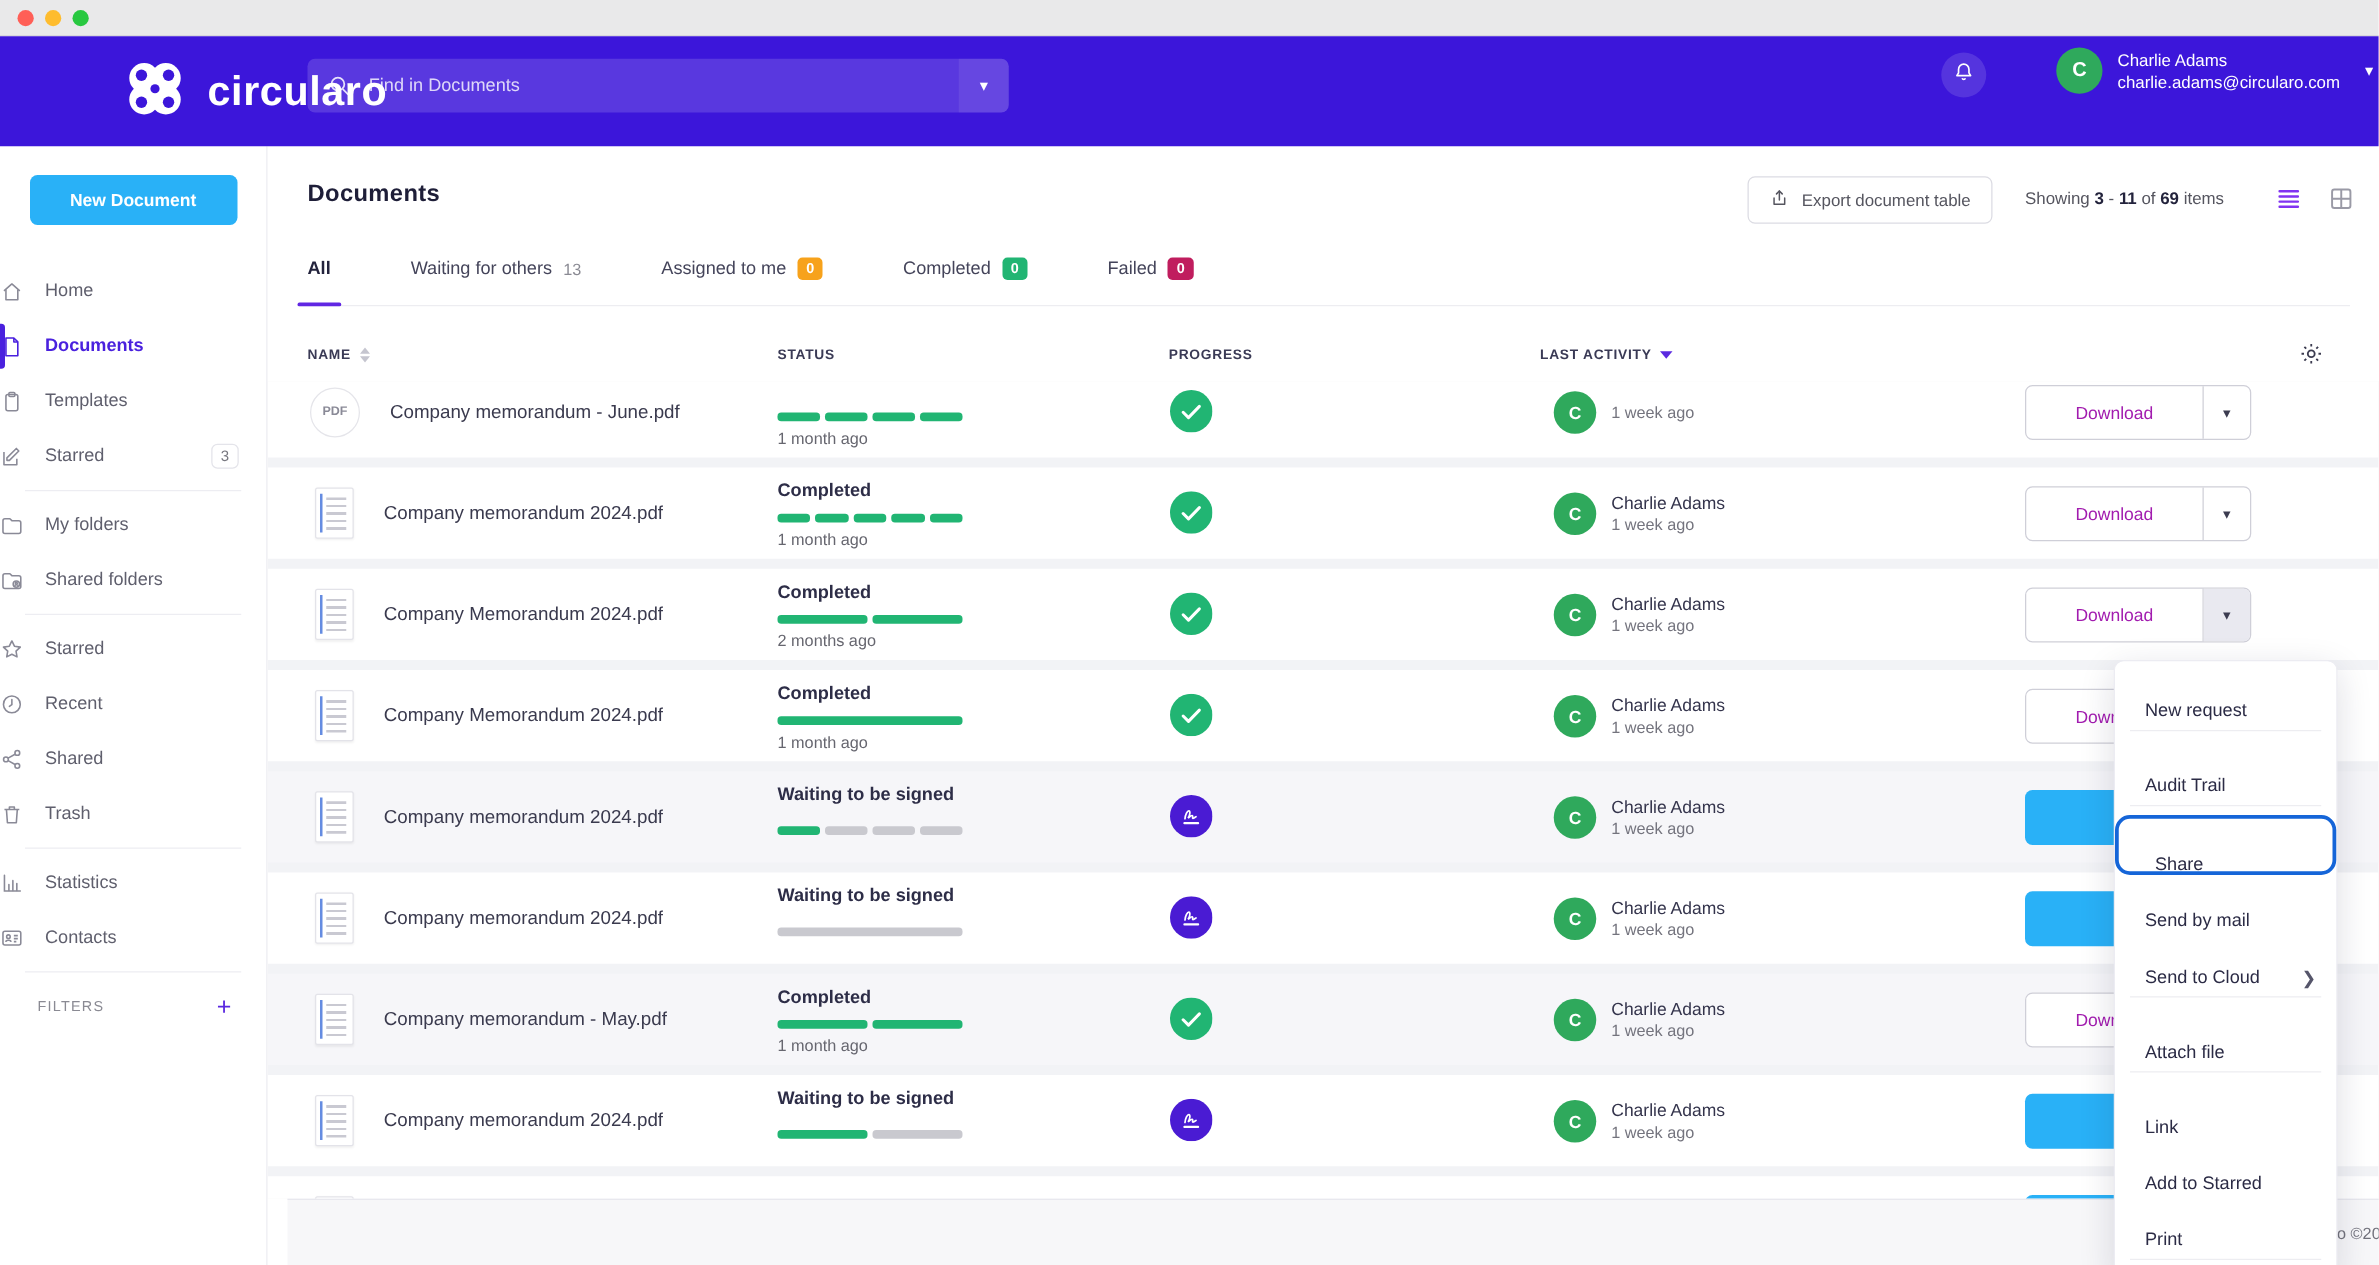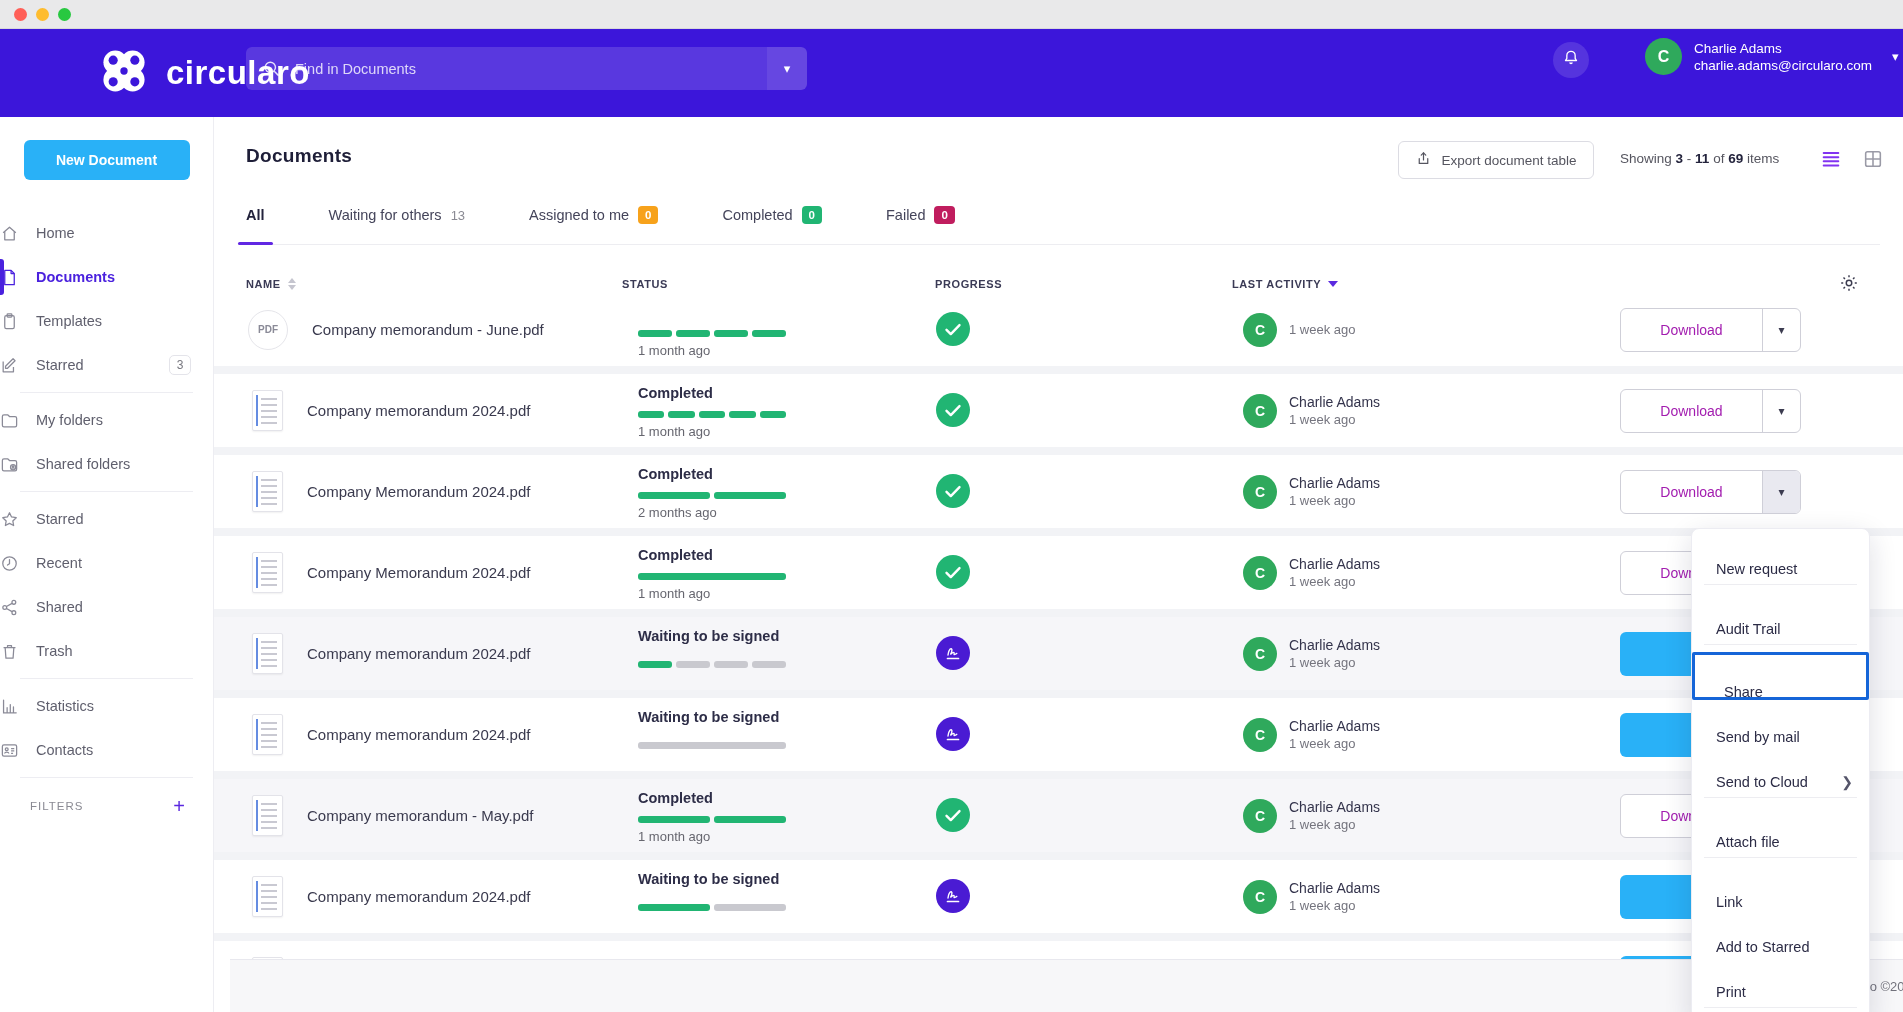--- a/index.html
+++ b/index.html
@@ -71,21 +71,21 @@
   .row { position:relative; height:73px; background:#fff; margin-bottom:8px; cursor:pointer; }
   .row:first-child { margin-top:-12px; }
   .row.gray { background:#f6f6f9; }
   .cell-name { position:absolute; left:38px; top:0; height:73px; display:flex; align-items:center; gap:24px; }
   .doc-thumb { width:31px; height:41px; background:#fff; border:1px solid #e3e3e9; border-radius:2px; position:relative; box-shadow:0 1px 2px rgba(0,0,0,.06); }
   .doc-thumb::before { content:""; position:absolute; left:3px; top:4px; bottom:4px; width:2px; background:#3e6fd9; opacity:.8; }
   .doc-thumb::after { content:""; position:absolute; left:8px; right:5px; top:7px; height:26px;
      background:repeating-linear-gradient(#c9c9d2 0 2px, transparent 2px 6px); }
   .pdf-circle { width:40px; height:40px; border-radius:50%; background:#fff; border:1px solid #e5e5ea; color:#8a8a97; font-size:10px; font-weight:bold; display:flex; align-items:center; justify-content:center; margin-left:-4px; }
   .name-text { font-size:15px; color:#3a3a4e; }
-  .cell-status { position:absolute; left:424px; top:0; width:200px; height:73px; }
+  .cell-status { position:absolute; left:408px; top:0; width:200px; height:73px; }
   .status-label { position:absolute; top:11px; font-size:14.5px; font-weight:600; color:#2d2d47; white-space:nowrap; }
   .bar { position:absolute; top:37px; width:148px; height:7px; display:flex; gap:4px; }
   .row.no-label .bar { top:37px; }
   .row.waiting .bar { top:44px; }
   .seg { flex:1; border-radius:3px; }
   .seg.g { background:#21b573; } .seg.x { background:#c9c9cf; }
   .status-date { position:absolute; top:50px; font-size:13px; color:#66666f; }
   .cell-progress { position:absolute; left:722px; top:19px; width:34px; height:34px; }
   .cell-activity { position:absolute; left:1029px; top:0; height:73px; display:flex; align-items:center; gap:12px; }
   .cell-activity .avatar { width:34px; height:34px; font-size:14px; }
@@ -97,21 +97,21 @@
   .btn-download .crt { width:37px; display:flex; align-items:center; justify-content:center; font-size:12px; color:#3c3c50; border-radius:0 5px 5px 0; }
   .btn-download .crt.open { background:#e9e9f0; }
   .btn-sign { width:100%; height:100%; background:#29b1f7; border:none; border-radius:6px; cursor:pointer; }
 
   
   .mfooter { position:absolute; left:16px; top:842px; width:100%; height:53px; background:#f7f7f9; border-top:1px solid #e8e8ee; display:flex; align-items:center; padding-left:32px; font-size:13px; color:#72727c; z-index:6;justify-content:flex-end; }
 
   
   .menu { position:absolute; left:1691px; top:528px; width:179px; background:#fff; border:1px solid #ececf2; border-radius:8px; box-shadow:0 8px 28px rgba(20,20,60,.14); padding:3px 0 6px; z-index:20; }
   .menu-item { height:45px; display:flex; align-items:flex-end; padding:0 16px 0 24px; font-size:14.5px; color:#2b2b45; cursor:pointer; position:relative; }
-  .menu-item.highlighted { outline:3px solid #1565d8; outline-offset:-3px; border-radius:2px; height:48px;padding-left:32px; }
+  .menu-item.highlighted { outline:3px solid #1565d8; outline-offset:-3px; border-radius:12px; height:48px;padding-left:32px; }
   .menu-item .chev { margin-left:auto; color:#55556a; font-size:14px; }
   .menu-divider { height:1px; background:#ededf1; margin:7px 12px; }
 </style>
 </head>
 <body>
 
 <div id="page">
 
   <div class="chrome">
     <span class="dot r"></span>

